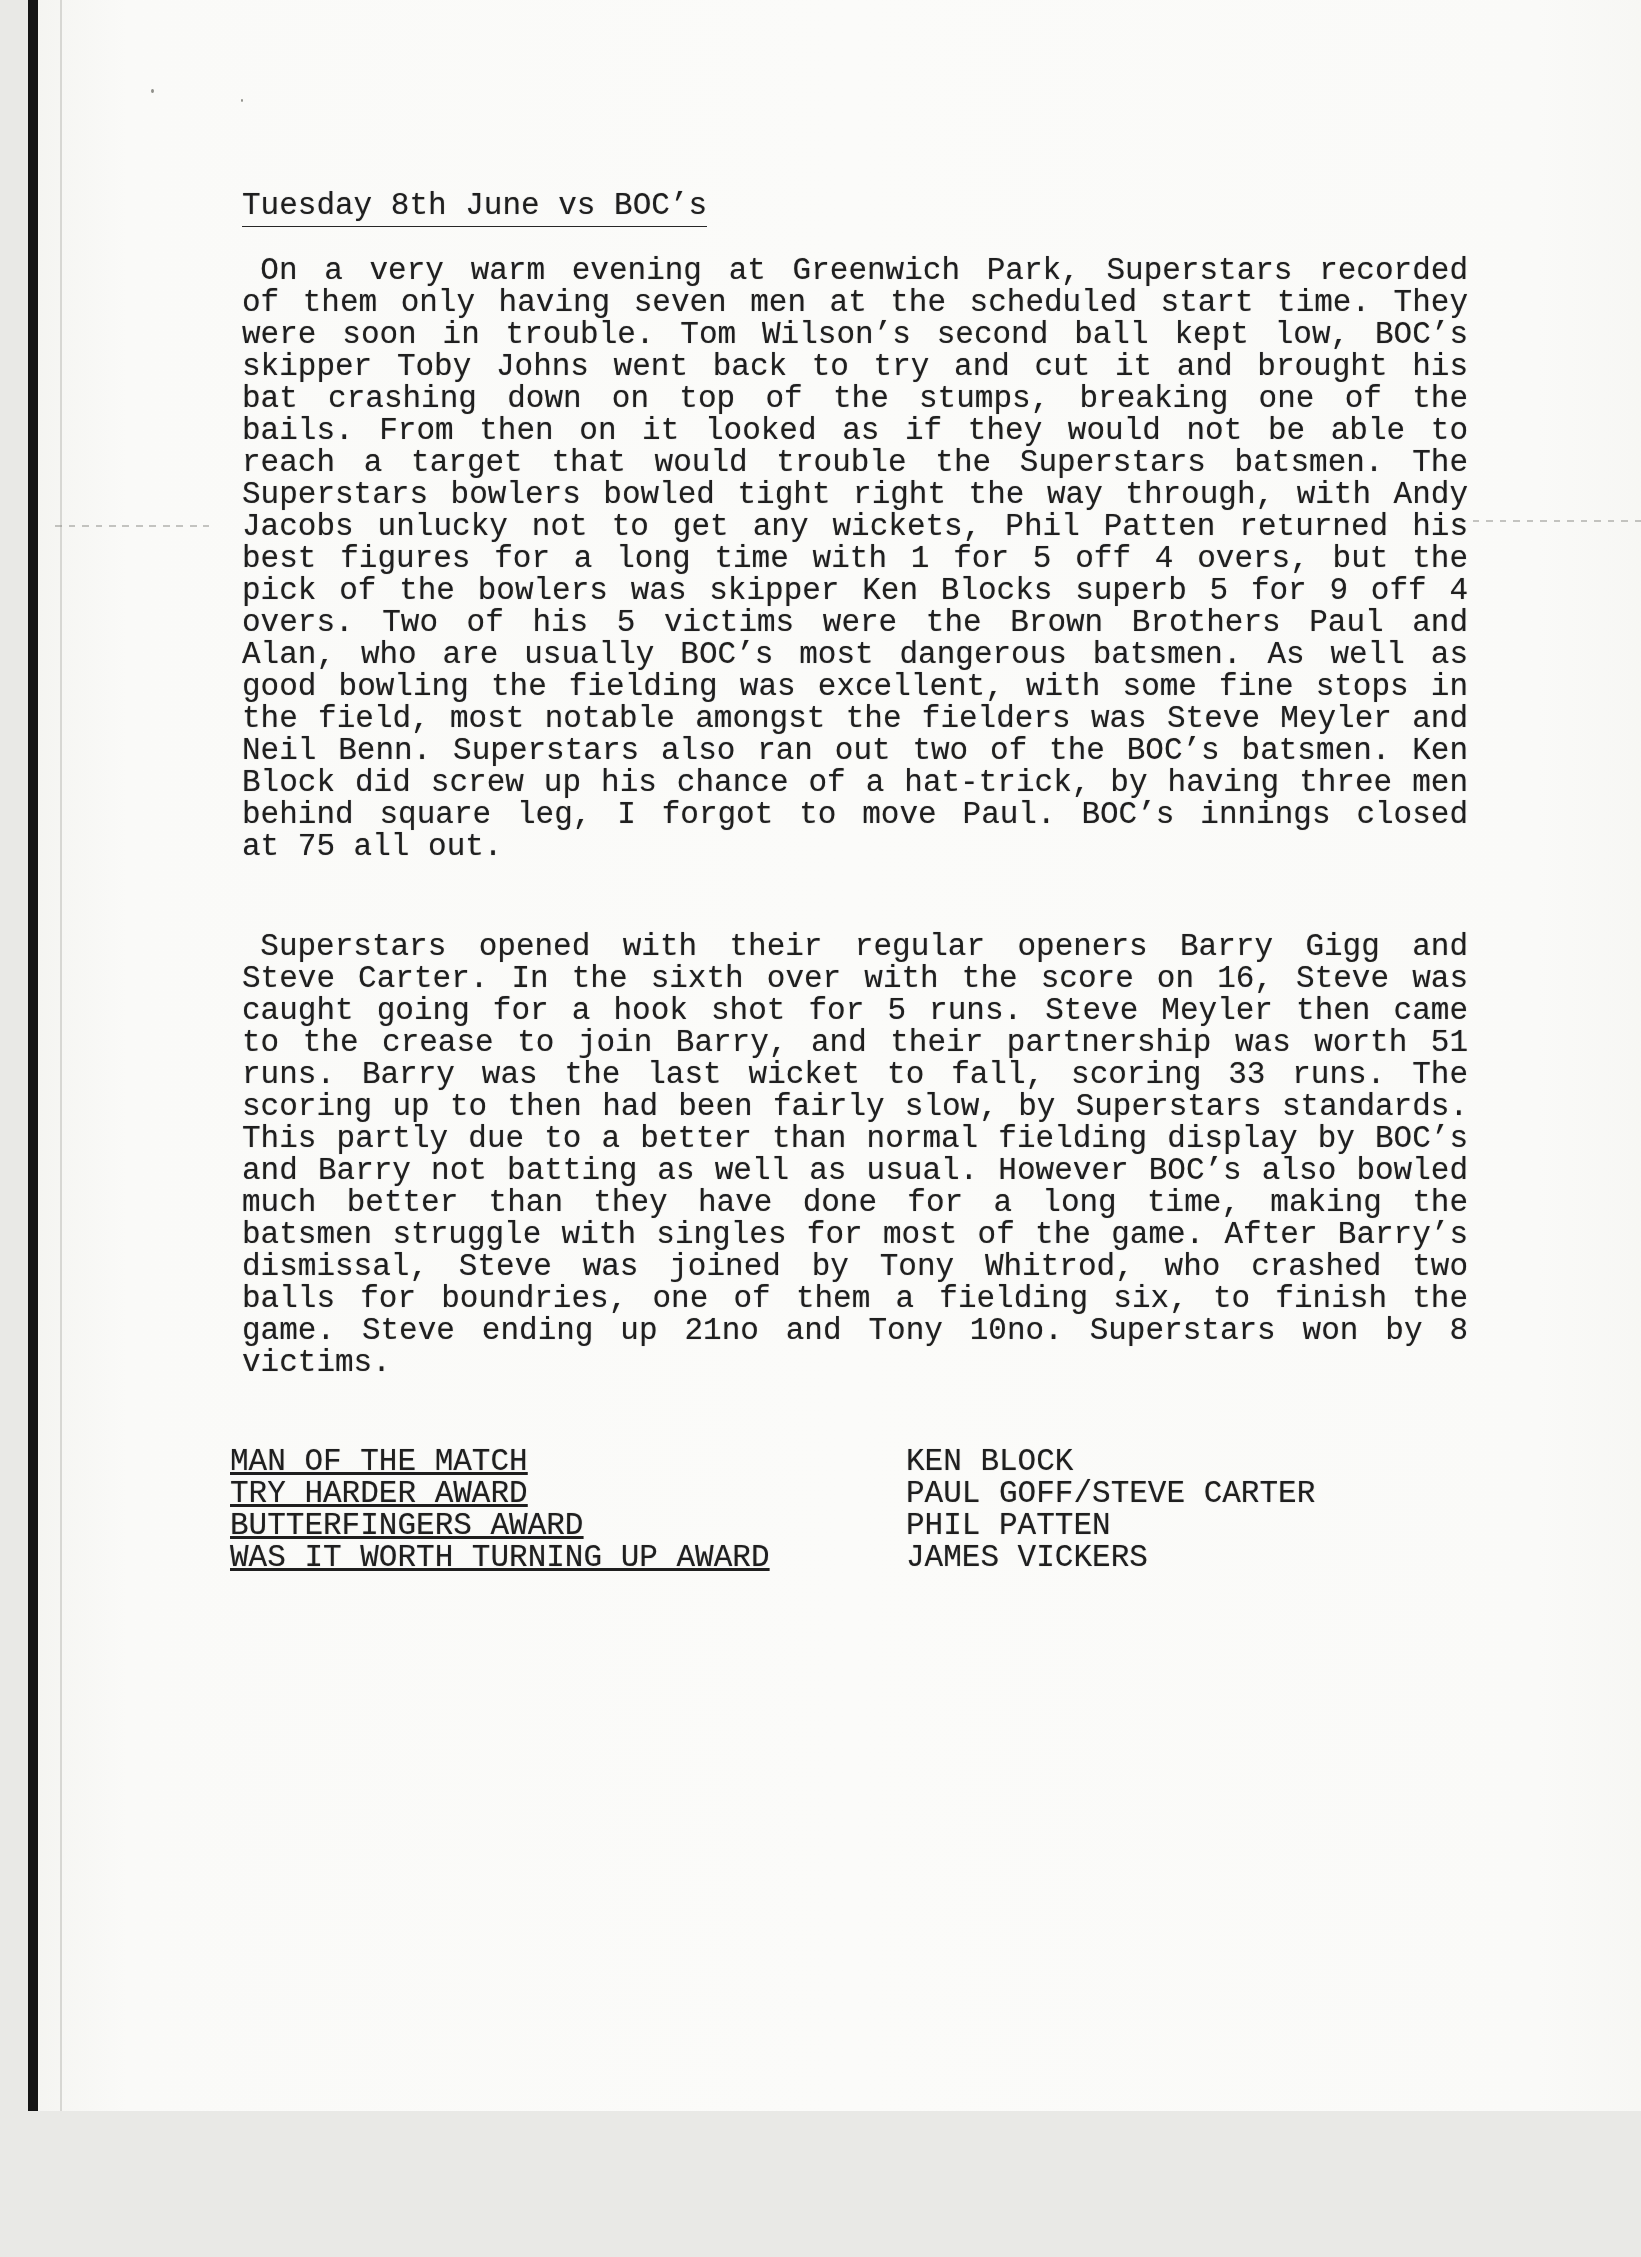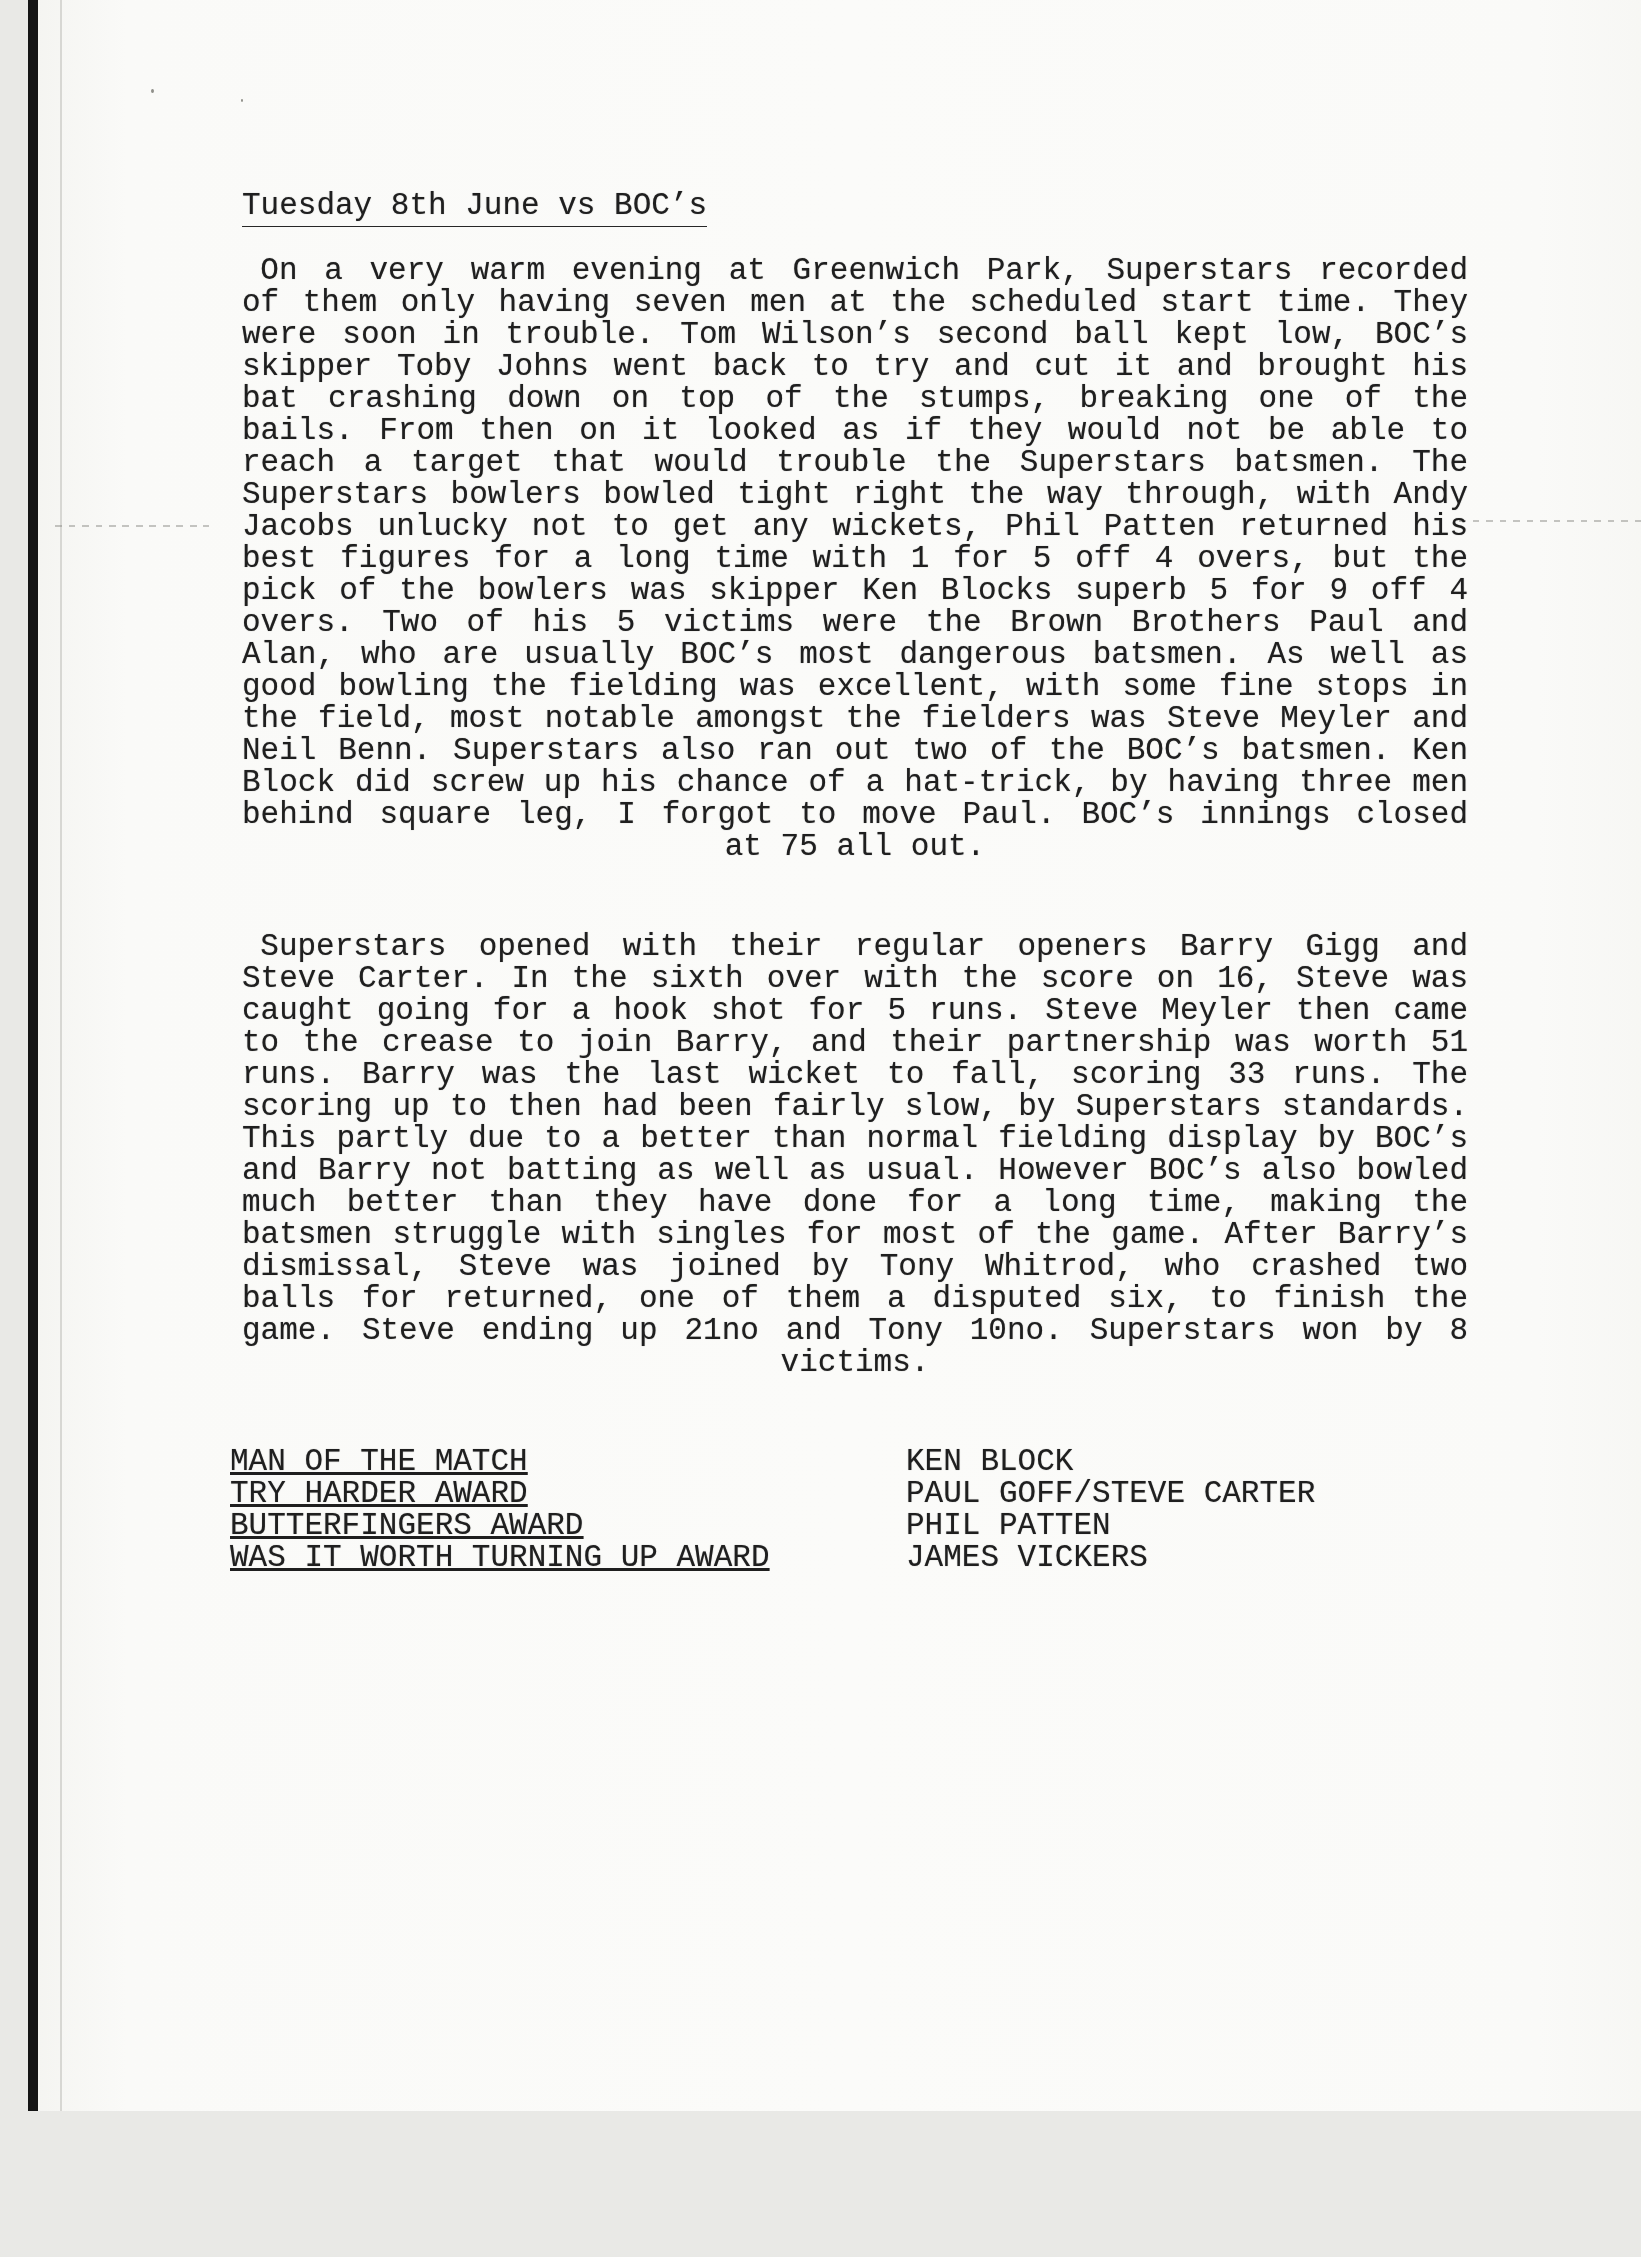--- a/index.html
+++ b/index.html
@@ -64,21 +64,21 @@
   .title {
     display: inline-block;
     border-bottom: 1.9px solid #272727;
     padding-bottom: 3.9px;
   }
   .para {
     position: absolute; left: 214px; width: 1226px;
   }
   .p1 { top: 255px; font-family: Liberation Mono, monospace; }
   .p2 { top: 931px; }
-  .line { height: 32px; text-align: center; }
+  .line { height: 32px; }
   .justify { text-align: justify; text-align-last: justify; }
   .indent { padding-left: 18.3px; }
   .awards {
     position: absolute; left: 202px; top: 1446px; width: 1226px; text-decoration: underline;
   }
   .award-row { position: relative; height: 32px; }
   .award-winner { position: absolute; left: 676px; top: 0; }
 </style>
 </head>
 <body>
@@ -124,21 +124,21 @@
     <div class="line justify">Steve Carter. In the sixth over with the score on 16, Steve was</div>
     <div class="line justify">caught going for a hook shot for 5 runs. Steve Meyler then came</div>
     <div class="line justify">to the crease to join Barry, and their partnership was worth 51</div>
     <div class="line justify">runs. Barry was the last wicket to fall, scoring 33 runs. The</div>
     <div class="line justify">scoring up to then had been fairly slow, by Superstars standards.</div>
     <div class="line justify">This partly due to a better than normal fielding display by BOC’s</div>
     <div class="line justify">and Barry not batting as well as usual. However BOC’s also bowled</div>
     <div class="line justify">much better than they have done for a long time, making the</div>
     <div class="line justify">batsmen struggle with singles for most of the game. After Barry’s</div>
     <div class="line justify">dismissal, Steve was joined by Tony Whitrod, who crashed two</div>
-    <div class="line justify">balls for returned, one of them a disputed six, to finish the</div>
+    <div class="line justify">balls for boundries, one of them a fielding six, to finish the</div>
     <div class="line justify">game. Steve ending up 21no and Tony 10no. Superstars won by 8</div>
     <div class="line">victims.</div>
   </div>
 
   <div class="awards typed">
     <div class="award-row">
       <span class="award-label">MAN OF THE MATCH</span>
       <span class="award-winner">KEN BLOCK</span>
     </div>
     <div class="award-row">

